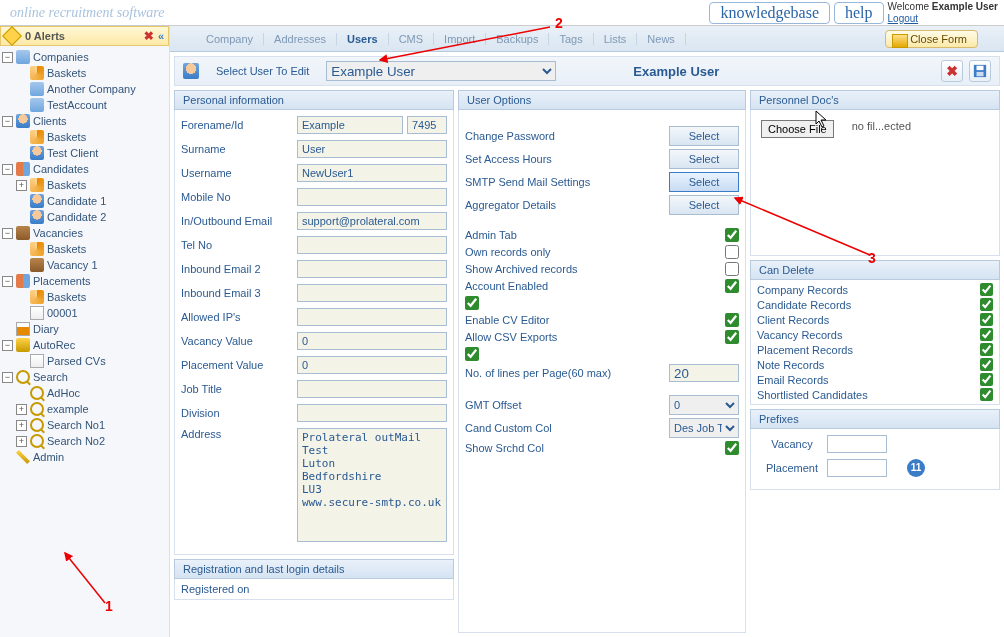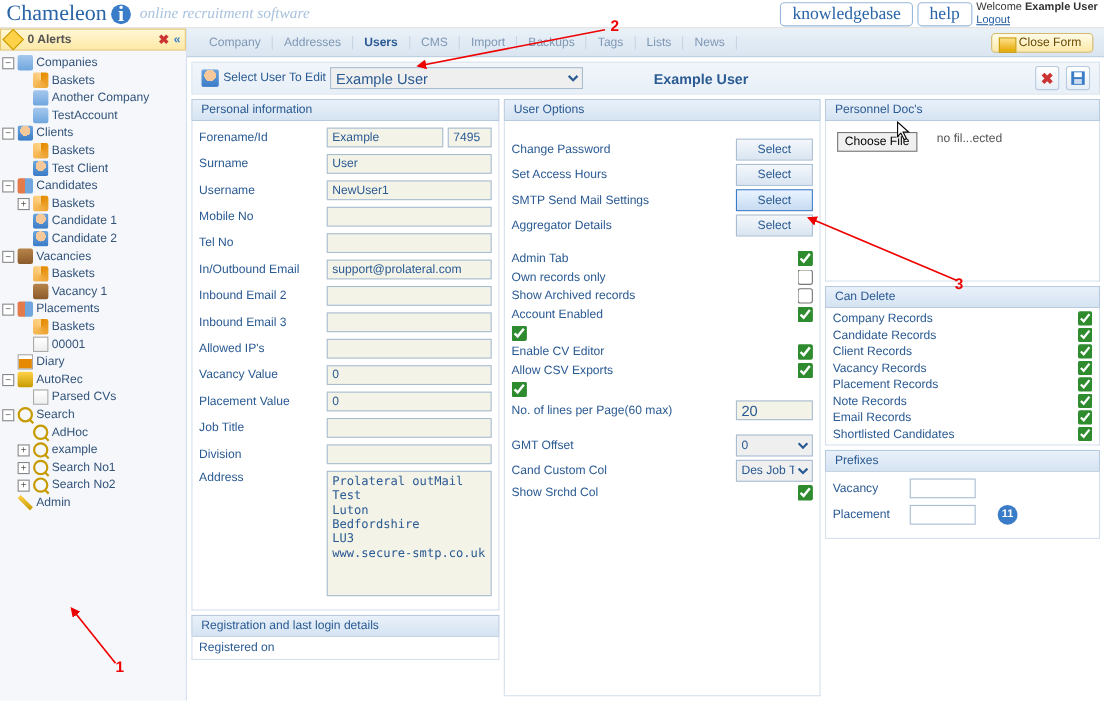--- a/index.html
+++ b/index.html
@@ -34,27 +34,27 @@
 .ic-users { background: linear-gradient(90deg,#E27A4A 50%,#6FA6DD 50%); border-radius: 2px; }
 .ic-doc { background: linear-gradient(#fff,#eee); border: 1px solid #aaa; }
 .ic-key { background: linear-gradient(#FFD24A,#C79A00); border-radius: 2px; }
 .ic-mag { border: 2px solid #C79A00; border-radius: 50%; width: 10px; height: 10px; position: relative; }
 .ic-mag::after { content: ""; position: absolute; width: 5px; height: 2px; background: #C79A00; bottom: -2px; right: -3px; transform: rotate(45deg); }
 .ic-brief { background: linear-gradient(#B7844A,#8A5A2A); border-radius: 2px; }
 .ic-cal { background: linear-gradient(#fff 30%,#E58A00 30%); border: 1px solid #aaa; }
 .ic-wrench { background: linear-gradient(#FFD24A,#C79A00); clip-path: polygon(20% 0, 50% 30%, 100% 80%, 80% 100%, 30% 50%, 0 20%); }
 
 .content { flex: 1; display: flex; flex-direction: column; background: #fff; }
-.tabbar { height: 26px; background: linear-gradient(#EAF1F8,#D9E5F1); border-bottom: 1px solid #B8CBDE; display: flex; align-items: center; padding: 0 10px; gap: 0; }
+.tabbar { height: 26px; background: linear-gradient(#EAF1F8,#D9E5F1); border-bottom: 1px solid #B8CBDE; display: flex; align-items: center; padding: 0 26px; gap: 0; }
 .tab { color: #7F98B5; padding: 0 10px; border-right: 1px solid #C6D4E3; cursor: pointer; font-size: 11px; }
 .tab.active { color: #2A5A92; font-weight: bold; }
 .close-form { margin-left: auto; border: 1px solid #D6B96A; border-radius: 4px; padding: 2px 10px 2px 24px; background: linear-gradient(#FFFCE8,#FCE9A8); color: #6A4A00; cursor: pointer; position: relative; font-size: 11px; }
 .close-form::before { content: ""; position: absolute; left: 6px; top: 3px; width: 14px; height: 12px; background: linear-gradient(#FFE08A,#E5A800); border: 1px solid #C79A00; }
 
-.edit-header { height: 30px; background: linear-gradient(#F2F6FB,#E8EFF7); border: 1px solid #D6E1ED; display: flex; align-items: center; padding: 0 8px; gap: 4px; margin: 4px; }
+.edit-header { height: 30px; background: linear-gradient(#F2F6FB,#E8EFF7); border: 1px solid #D6E1ED; display: flex; align-items: center; padding: 0 8px; gap: 17px; margin: 4px; }
 .edit-header .uic { width: 16px; height: 16px; }
 .edit-header select { width: 230px; height: 20px; border: 1px solid #A8BCD2; color: #2A5A92; }
 .edit-header .title { font-weight: bold; color: #2A5A92; margin-left: 60px; font-size: 13px; }
 .hdr-btn { width: 22px; height: 22px; border: 1px solid #B8CBDE; border-radius: 3px; background: linear-gradient(#fff,#E8EFF7); cursor: pointer; display: flex; align-items: center; justify-content: center; }
 .hdr-btn.del { color: #C33; font-weight: bold; font-size: 14px; }
 .hdr-btn.save svg { width: 14px; height: 14px; }
 
 .panels { display: flex; gap: 4px; padding: 0 4px 4px 4px; flex: 1; overflow: hidden; }
 .panel { display: flex; flex-direction: column; }
 .panel.p1 { width: 280px; }
@@ -78,36 +78,33 @@
 .orow select { width: 70px; height: 20px; border: 1px solid #A8BCD2; color: #2A5A92; font-size: 11px; }
 
 .file-row { display: flex; align-items: flex-start; gap: 18px; padding: 4px; }
 .choose { border: 1px solid #777; padding: 2px 6px; background: #F0F0F0; cursor: pointer; font-size: 11px; }
 .file-lbl { color: #555; font-size: 11px; }
 
 .drow { display: flex; align-items: center; padding: 1px 4px; }
 .drow span { flex: 1; color: #2A5A92; }
 .drow input[type=checkbox] { accent-color: #2E8B2E; }
 
-.pref .frow label { width: 70px; }
+.pref .frow label { width: 70px; text-align: center; }
 .pref .frow input { width: 60px; flex: none; background: #fff; }
 .badge { display: inline-block; width: 18px; height: 18px; border-radius: 50%; background: #3A7CC7; color: #fff; text-align: center; line-height: 18px; font-size: 10px; font-weight: bold; margin-left: 20px; }
 
 
 .anno { position: absolute; color: #E00; font-size: 14px; font-weight: bold; pointer-events: none; }
 .arrow { position: absolute; pointer-events: none; }
 .cursor { position: absolute; width: 14px; height: 20px; pointer-events: none; }
 </style>
 </head>
 <body>
 
 <div class="header">
-  <span class="logo">
-    <span>Chameleon</span><span class="i-circle">i</span>
-  </span>
   <span class="tagline">online recruitment software</span>
   <div class="header-right">
     <button class="hbtn">knowledgebase</button>
     <button class="hbtn">help</button>
     <div class="welcome">
       <span>Welcome </span><b>Example User</b><br>
       <a>Logout</a>
     </div>
   </div>
 </div>
@@ -319,26 +316,26 @@
             </div>
           <div class="frow">
               <label>Username</label>
               <input type="text" value="NewUser1" style="">
             </div>
           <div class="frow">
               <label>Mobile No</label>
               <input type="text" value="" style="">
             </div>
           <div class="frow">
-              <label>Tel No</label>
-              <input type="text" value="" style="">
-            </div>
-          <div class="frow">
               <label>In/Outbound Email</label>
               <input type="text" value="support@prolateral.com" style="">
+            </div>
+          <div class="frow">
+              <label>Tel No</label>
+              <input type="text" value="" style="">
             </div>
           <div class="frow">
               <label>Inbound Email 2</label>
               <input type="text" value="" style="">
             </div>
           <div class="frow">
               <label>Inbound Email 3</label>
               <input type="text" value="" style="">
             </div>
           <div class="frow">

